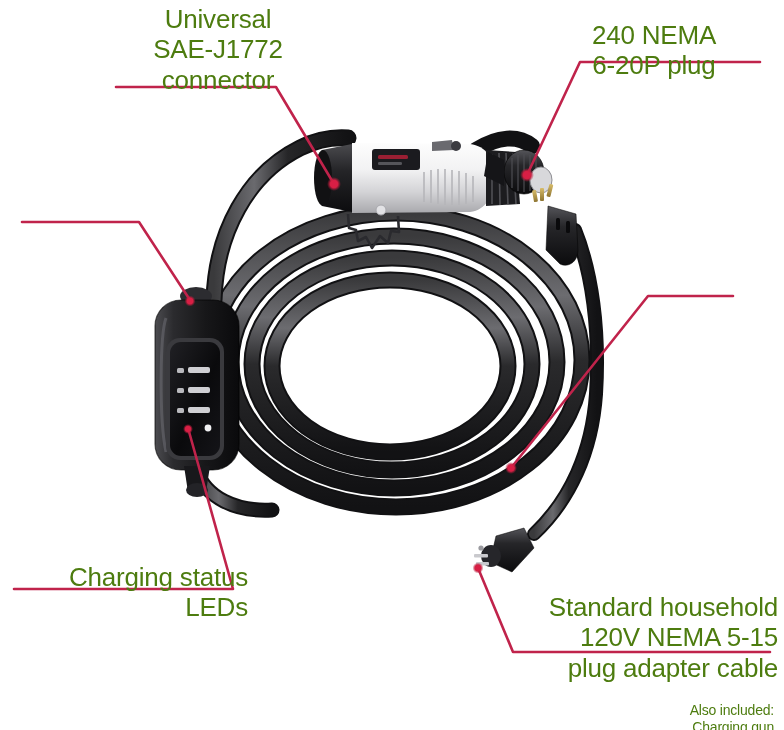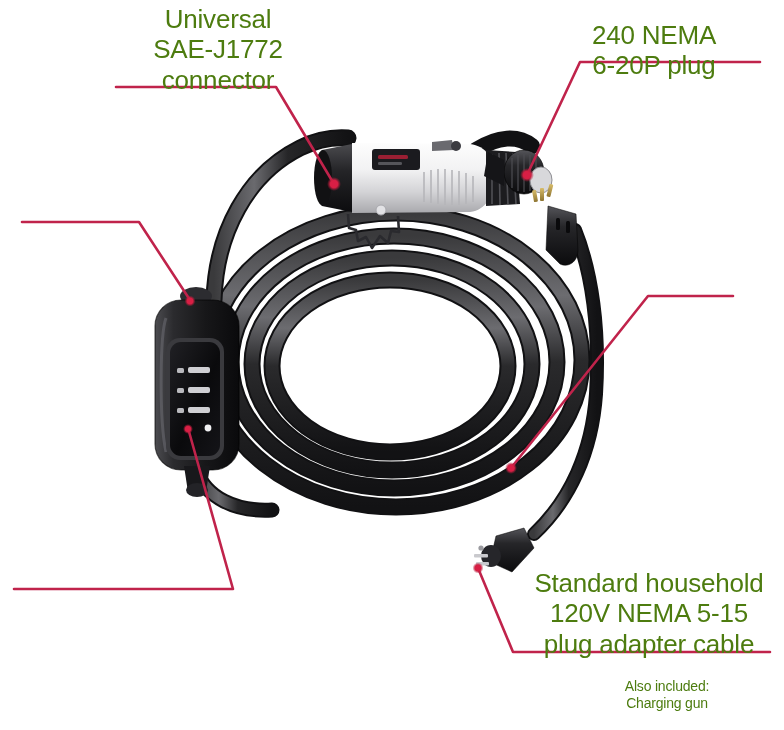--- a/index.html
+++ b/index.html
@@ -16,21 +16,21 @@
     font-family:"Liberation Sans",sans-serif;
     font-size:26px;
     line-height:1.17;
     letter-spacing:-0.2px;
     white-space:pre;
     z-index:5;
   }
   .label.small{font-size:14px;line-height:1.2;}
   .lab-center{text-align:center;}
   .lab-right{text-align:right;}
-  .lab-left{text-align:center;}
+  .lab-left{text-align:right;margin-top:24px;}
 
   #lbl-j1772{left:118px;top:4px;width:200px;}
   #lbl-nema620{left:556px;top:20px;width:196px;}
   #lbl-control{left:24px;top:162px;width:124px;}
   #lbl-28ft{left:630px;top:234px;width:120px;}
   #lbl-leds{left:8px;top:562px;width:240px;}
   #lbl-nema515{left:520px;top:568px;width:258px;}
   #lbl-also{left:560px;top:678px;width:214px;}
 </style>
 </head>
@@ -252,20 +252,22 @@
 
   <div id="lbl-j1772" class="label lab-center">Universal
 SAE-J1772
 connector</div>
 
   <div id="lbl-nema620" class="label lab-center">240 NEMA
 6-20P plug</div>
 
 
 
+  <div id="lbl-leds" class="label lab-right">Charging status
+LEDs</div>
 
   <div id="lbl-nema515" class="label lab-left">Standard household
 120V NEMA 5-15
 plug adapter cable</div>
 
   <div id="lbl-also" class="label small lab-left">Also included:
 Charging gun</div>
 
 </div>
 

